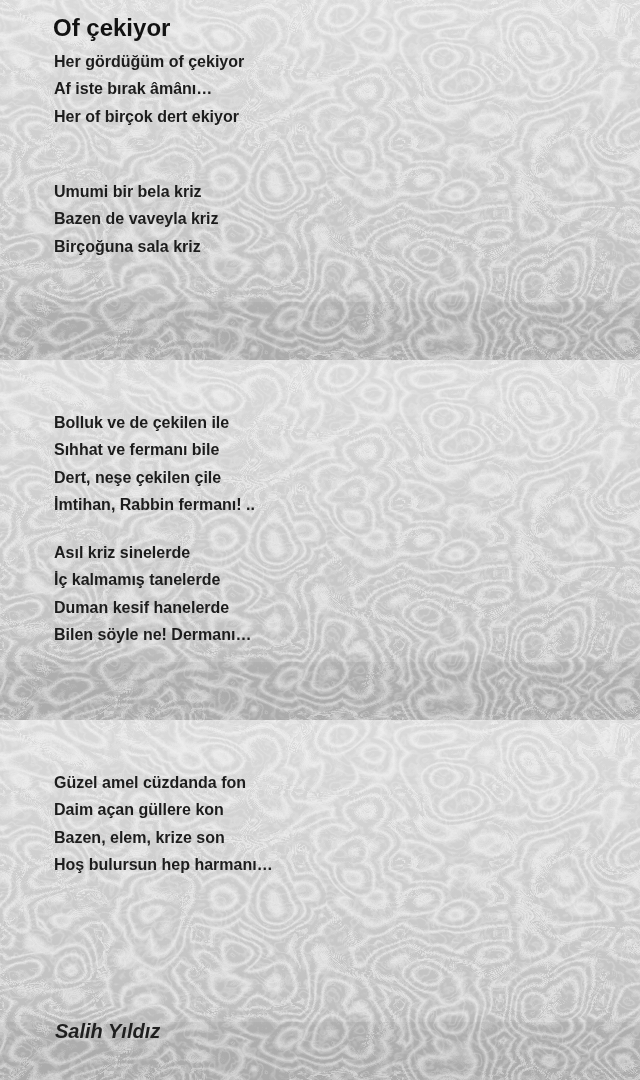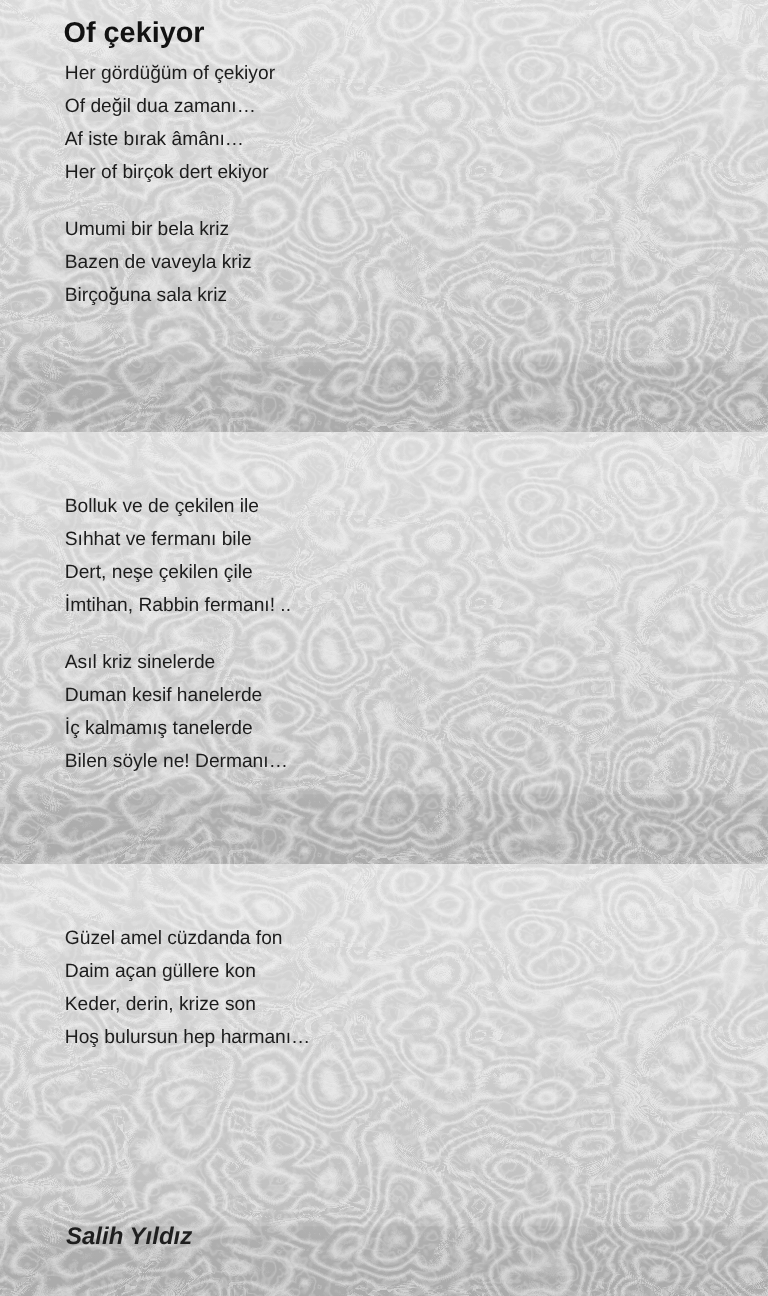--- a/index.html
+++ b/index.html
@@ -33,21 +33,21 @@
     font-size: 24px;
     font-weight: bold;
     color: #121212;
     white-space: nowrap;
   }
   .stanza {
     position: absolute;
     left: 54px;
     margin: 0;
     font-size: 16px;
-    font-weight: normal;
+    font-weight: bold;
     color: #1c1c1c;
   }
   .poem-line {
     height: 27.4px;
     line-height: 27.4px;
     white-space: nowrap;
   }
   .s1 { top: 48px; }
   .s2 { top: 178px; }
   .s3 { top: 409px; }
@@ -119,49 +119,48 @@
       <rect y="302" width="640" height="58" fill="#3a3a3a" opacity="0.05"></rect>
     </g>
   </svg>
 
   <div class="content">
 
     <h1 class="poem-title">Of çekiyor</h1>
 
     <div class="stanza s1">
       <div class="poem-line">Her gördüğüm of çekiyor</div>
-      <div class="poem-line">Of değil dua zamanı…</div>
       <div class="poem-line">Af iste bırak âmânı…</div>
       <div class="poem-line">Her of birçok dert ekiyor</div>
     </div>
 
     <div class="stanza s2">
       <div class="poem-line">Umumi bir bela kriz</div>
       <div class="poem-line">Bazen de vaveyla kriz</div>
       <div class="poem-line">Birçoğuna sala kriz</div>
     </div>
 
     <div class="stanza s3">
       <div class="poem-line">Bolluk ve de çekilen ile</div>
       <div class="poem-line">Sıhhat ve fermanı bile</div>
       <div class="poem-line">Dert, neşe çekilen çile</div>
       <div class="poem-line">İmtihan, Rabbin fermanı! ..</div>
     </div>
 
     <div class="stanza s4">
       <div class="poem-line">Asıl kriz sinelerde</div>
+      <div class="poem-line">İç kalmamış tanelerde</div>
       <div class="poem-line">Duman kesif hanelerde</div>
-      <div class="poem-line">İç kalmamış tanelerde</div>
       <div class="poem-line">Bilen söyle ne! Dermanı…</div>
     </div>
 
     <div class="stanza s5">
       <div class="poem-line">Güzel amel cüzdanda fon</div>
       <div class="poem-line">Daim açan güllere kon</div>
-      <div class="poem-line">Keder, derin, krize son</div>
+      <div class="poem-line">Bazen, elem, krize son</div>
       <div class="poem-line">Hoş bulursun hep harmanı…</div>
     </div>
 
 
     <div class="poem-author">Salih Yıldız</div>
 
   </div>
 </div>
 
 </body></html>

